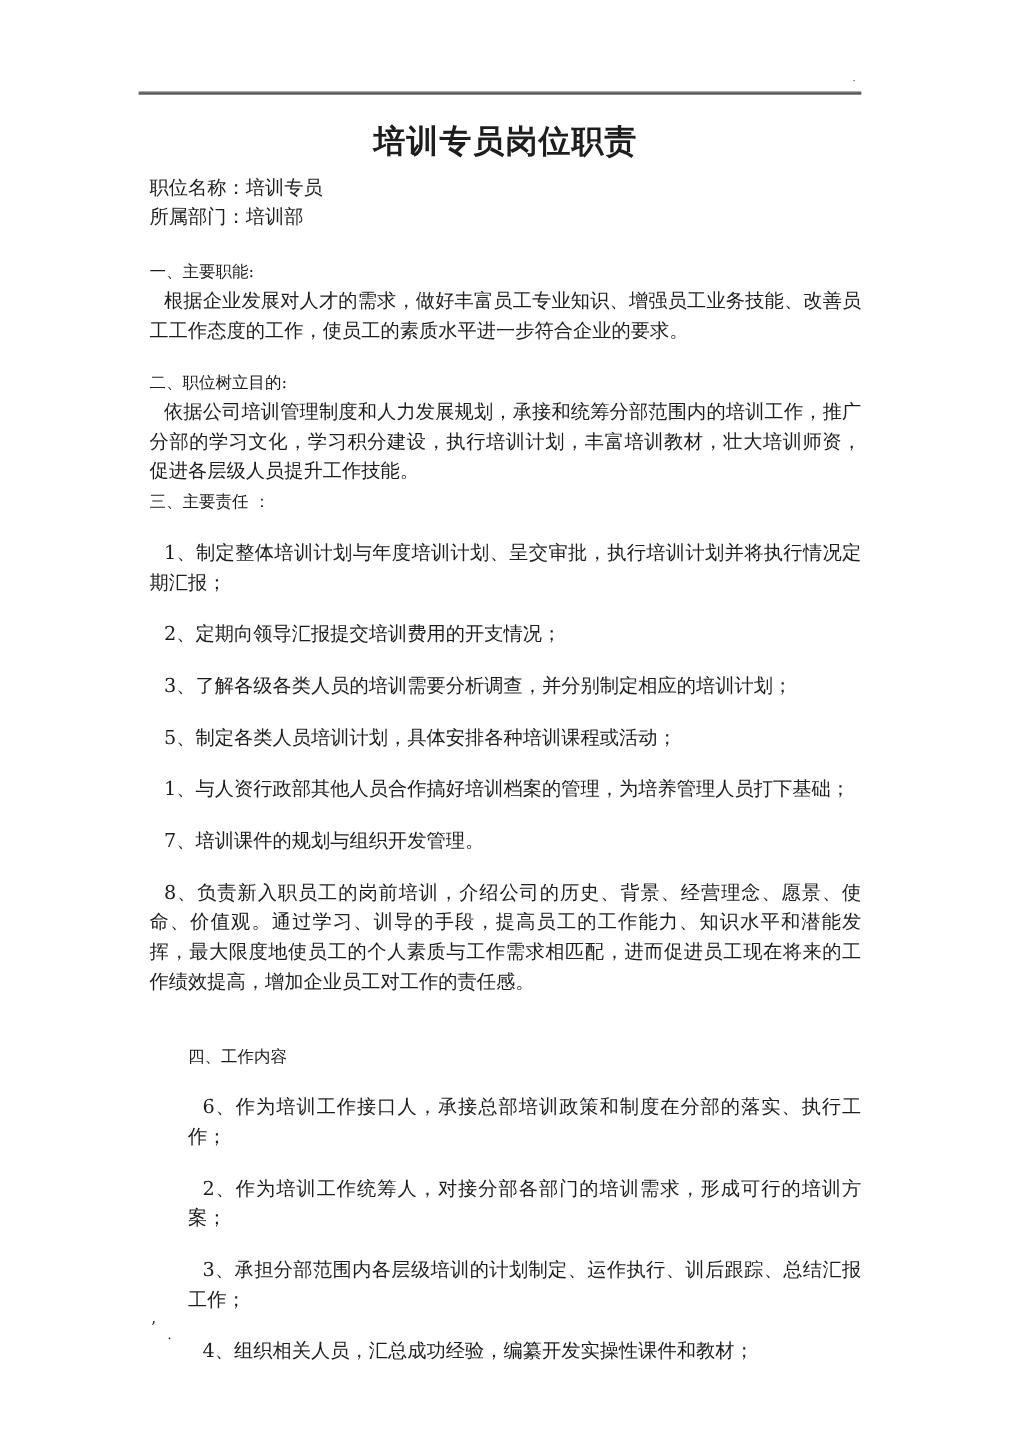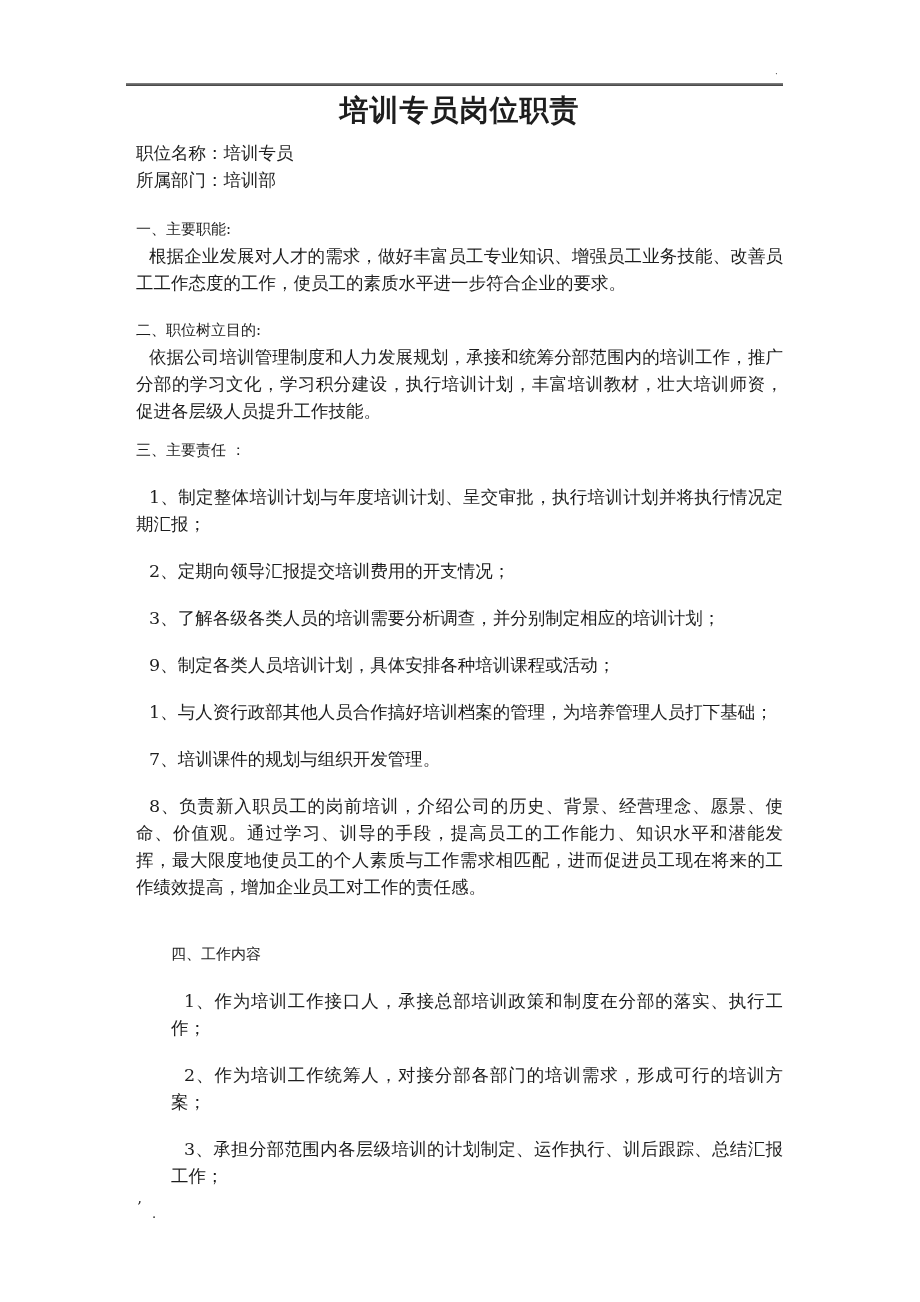--- a/index.html
+++ b/index.html
@@ -24,21 +24,21 @@
     position: absolute;
     left: 775px;
     top: 70px;
     font-size: 9px;
     color: #4a4a4a;
     line-height: 9px;
   }
   .content {
     position: absolute;
     left: 136px;
-    top: 88px;
+    top: 106px;
     width: 647px;
     font-size: 17.5px;
     line-height: 27px;
     text-align: justify;
   }
   .title {
     margin: 0 0 8px 0;
     font-size: 29px;
     line-height: 44px;
     font-weight: 700;
@@ -50,21 +50,21 @@
   h2.sec-heading {
     margin: 0;
     font-size: 15px;
     line-height: 27px;
     font-weight: 400;
     text-align: left;
   }
   .indent { text-indent: 13px; }
   section.sec-a { margin-top: 22px; }
   section.sec-b { margin-top: 20px; }
-  section.sec-c { margin-top: 12px; }
+  section.sec-c { }
   section.sec-d { margin-top: 40px; margin-left: 35px; }
   section p.item { margin-top: 20px; }
   section h2 + p { margin-top: 0; }
   .footer-mark-1 {
     position: absolute;
     left: 137px;
     top: 1198px;
     font-size: 15px;
     color: #2a2a2a;
   }
@@ -99,31 +99,32 @@
     <section class="sec-b">
       <h2 class="sec-heading">二、职位树立目的:</h2>
       <p class="indent">依据公司培训管理制度和人力发展规划，承接和统筹分部范围内的培训工作，推广分部的学习文化，学习积分建设，执行培训计划，丰富培训教材，壮大培训师资，促进各层级人员提升工作技能。</p>
     </section>
 
     <section class="sec-c">
       <h2 class="sec-heading">三、主要责任 ：</h2>
       <p class="item indent">1、制定整体培训计划与年度培训计划、呈交审批，执行培训计划并将执行情况定期汇报；</p>
       <p class="item indent">2、定期向领导汇报提交培训费用的开支情况；</p>
       <p class="item indent">3、了解各级各类人员的培训需要分析调查，并分别制定相应的培训计划；</p>
-      <p class="item indent">9、制定各类人员培训计划，具体安排各种培训课程或活动；</p>
+      <p class="item indent">5、制定各类人员培训计划，具体安排各种培训课程或活动；</p>
       <p class="item indent">1、与人资行政部其他人员合作搞好培训档案的管理，为培养管理人员打下基础；</p>
       <p class="item indent">7、培训课件的规划与组织开发管理。</p>
       <p class="item indent">8、负责新入职员工的岗前培训，介绍公司的历史、背景、经营理念、愿景、使命、价值观。通过学习、训导的手段，提高员工的工作能力、知识水平和潜能发挥，最大限度地使员工的个人素质与工作需求相匹配，进而促进员工现在将来的工作绩效提高，增加企业员工对工作的责任感。</p>
     </section>
 
     <section class="sec-d">
       <h2 class="sec-heading">四、工作内容</h2>
-      <p class="item indent">1、作为培训工作接口人，承接总部培训政策和制度在分部的落实、执行工作；</p>
+      <p class="item indent">6、作为培训工作接口人，承接总部培训政策和制度在分部的落实、执行工作；</p>
       <p class="item indent">2、作为培训工作统筹人，对接分部各部门的培训需求，形成可行的培训方案；</p>
       <p class="item indent">3、承担分部范围内各层级培训的计划制定、运作执行、训后跟踪、总结汇报工作；</p>
+      <p class="item indent">4、组织相关人员，汇总成功经验，编纂开发实操性课件和教材；</p>
     </section>
 
   </div>
 
   <span class="footer-mark-1">’</span>
   <span class="footer-mark-2">.</span>
 
 </div>
 
 </body></html>

